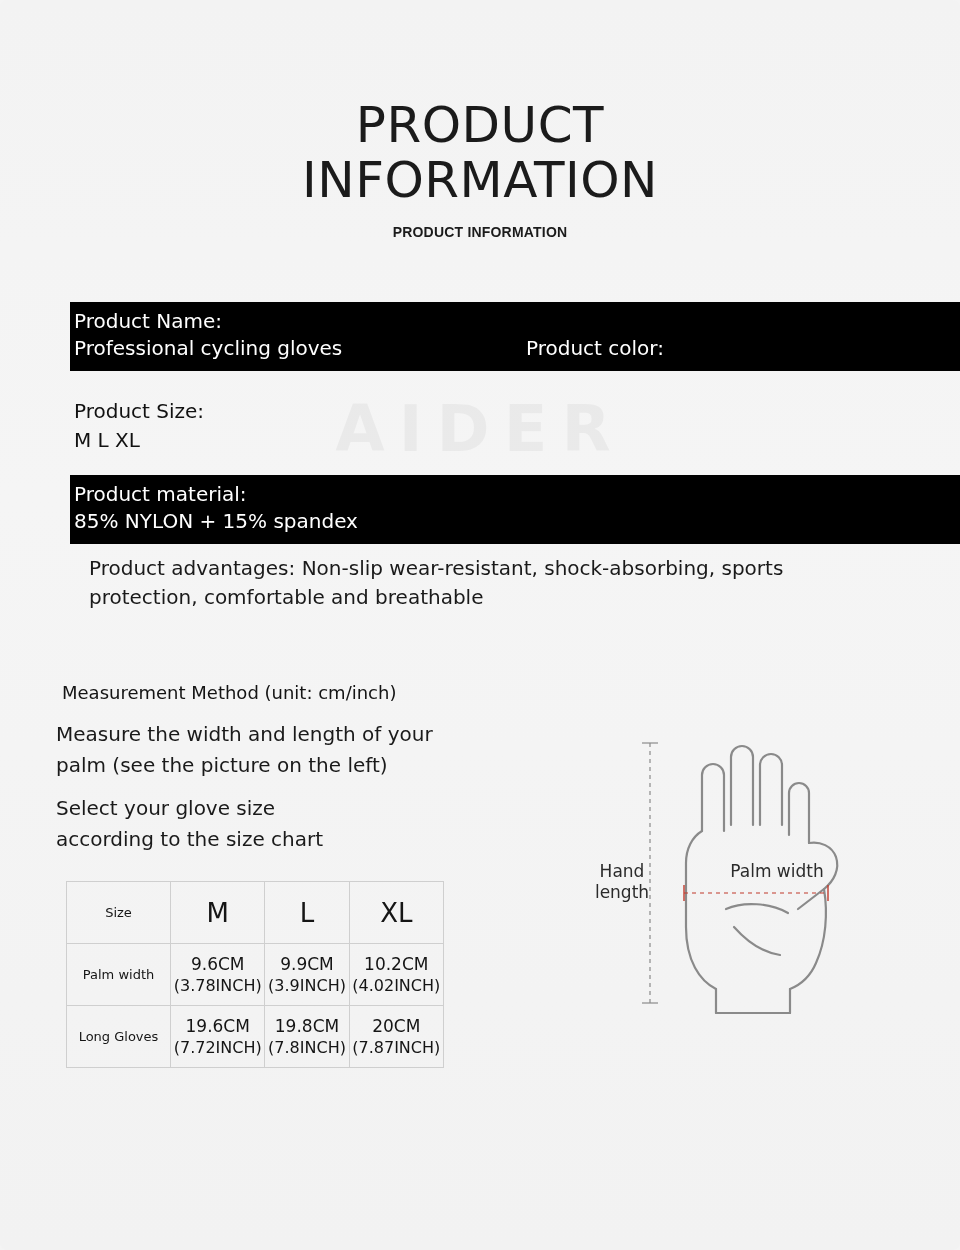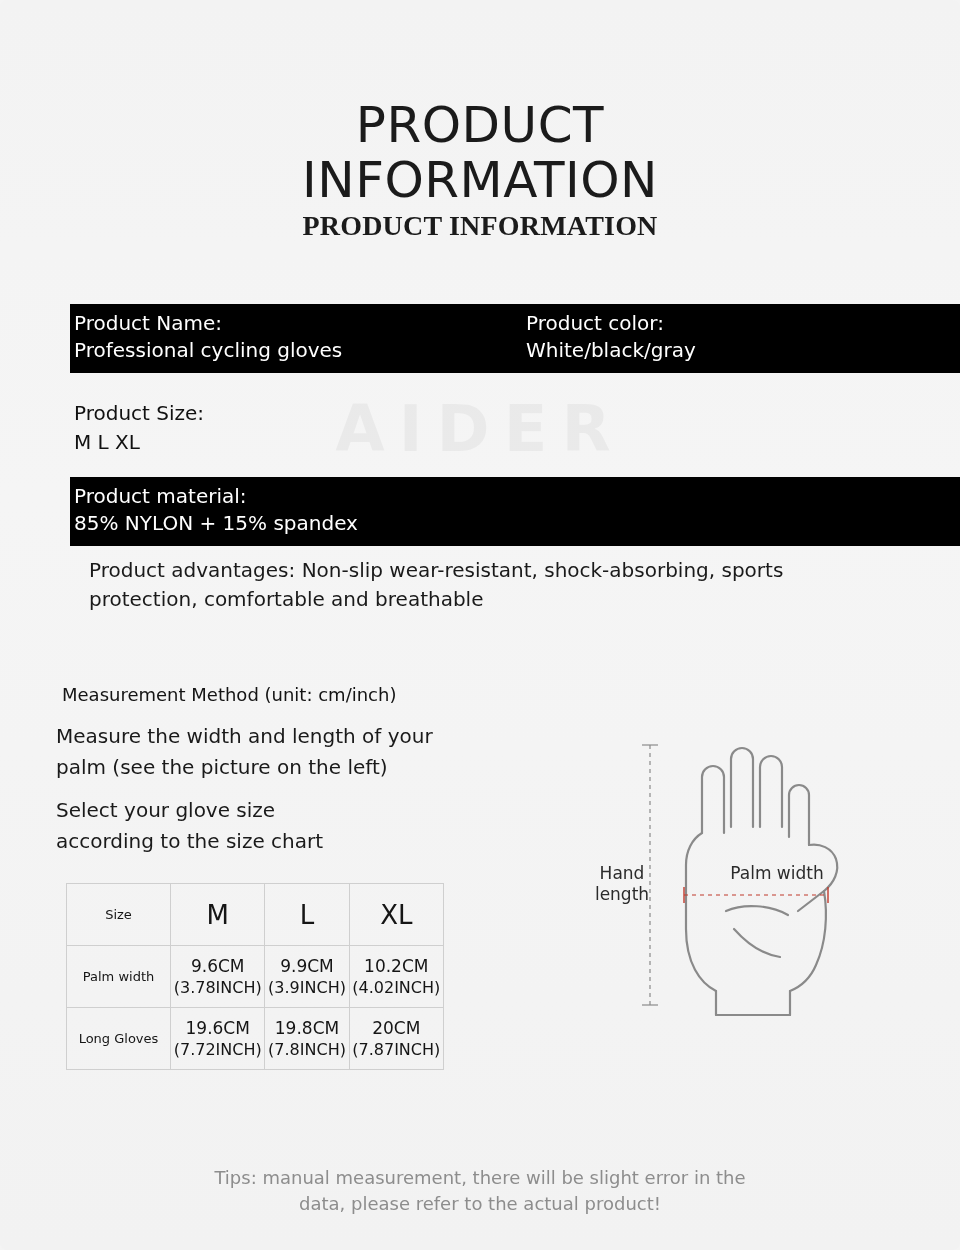--- a/index.html
+++ b/index.html
@@ -31,25 +31,25 @@
   }
   .title-main {
     font-size: 50px;
     line-height: 55px;
     font-weight: 400;
     letter-spacing: 0.5px;
     color: #1b1b1b;
     font-family: "DejaVu Sans", "Liberation Sans", sans-serif;
   }
   .title-sub {
-    font-size: 28px;
-    margin-top: 2px;
+    font-size: 14px;
+    margin-top: 16px;
     font-weight: 700;
     color: #1b1b1b;
-    font-family: Liberation Serif, serif;
+    font-family: Liberation Sans, sans-serif;
     letter-spacing: 0.2px;
   }
 
   
   .watermark {
     position: absolute;
     top: 392px;
     left: 0;
     width: 960px;
     text-align: center;
@@ -213,21 +213,20 @@
 
   <div class="info-section">
 
     <div class="bar">
       <div class="cell first">
         <span class="lbl">Product Name:</span>
         <span class="val">Professional cycling gloves</span>
       </div>
       <div class="cell second">
         <span class="lbl">Product color:</span>
-        <span class="val">White/black/gray</span>
       </div>
     </div>
 
     <div class="gap-a"></div>
 
     <div class="plain">
       <span class="lbl">Product Size:</span>
       <span class="val">M L XL</span>
     </div>
 
@@ -343,18 +342,14 @@
 
       <div class="hand-label hand-length-label">
         <span>Hand</span><br>
         <span>length</span>
       </div>
       <div class="hand-label palm-width-label">Palm width</div>
     </div>
 
   </div>
 
-  <div class="tips">
-    <div>Tips: manual measurement, there will be slight error in the</div>
-    <div>data, please refer to the actual product!</div>
-  </div>
 
 </div>
 
 </body></html>

